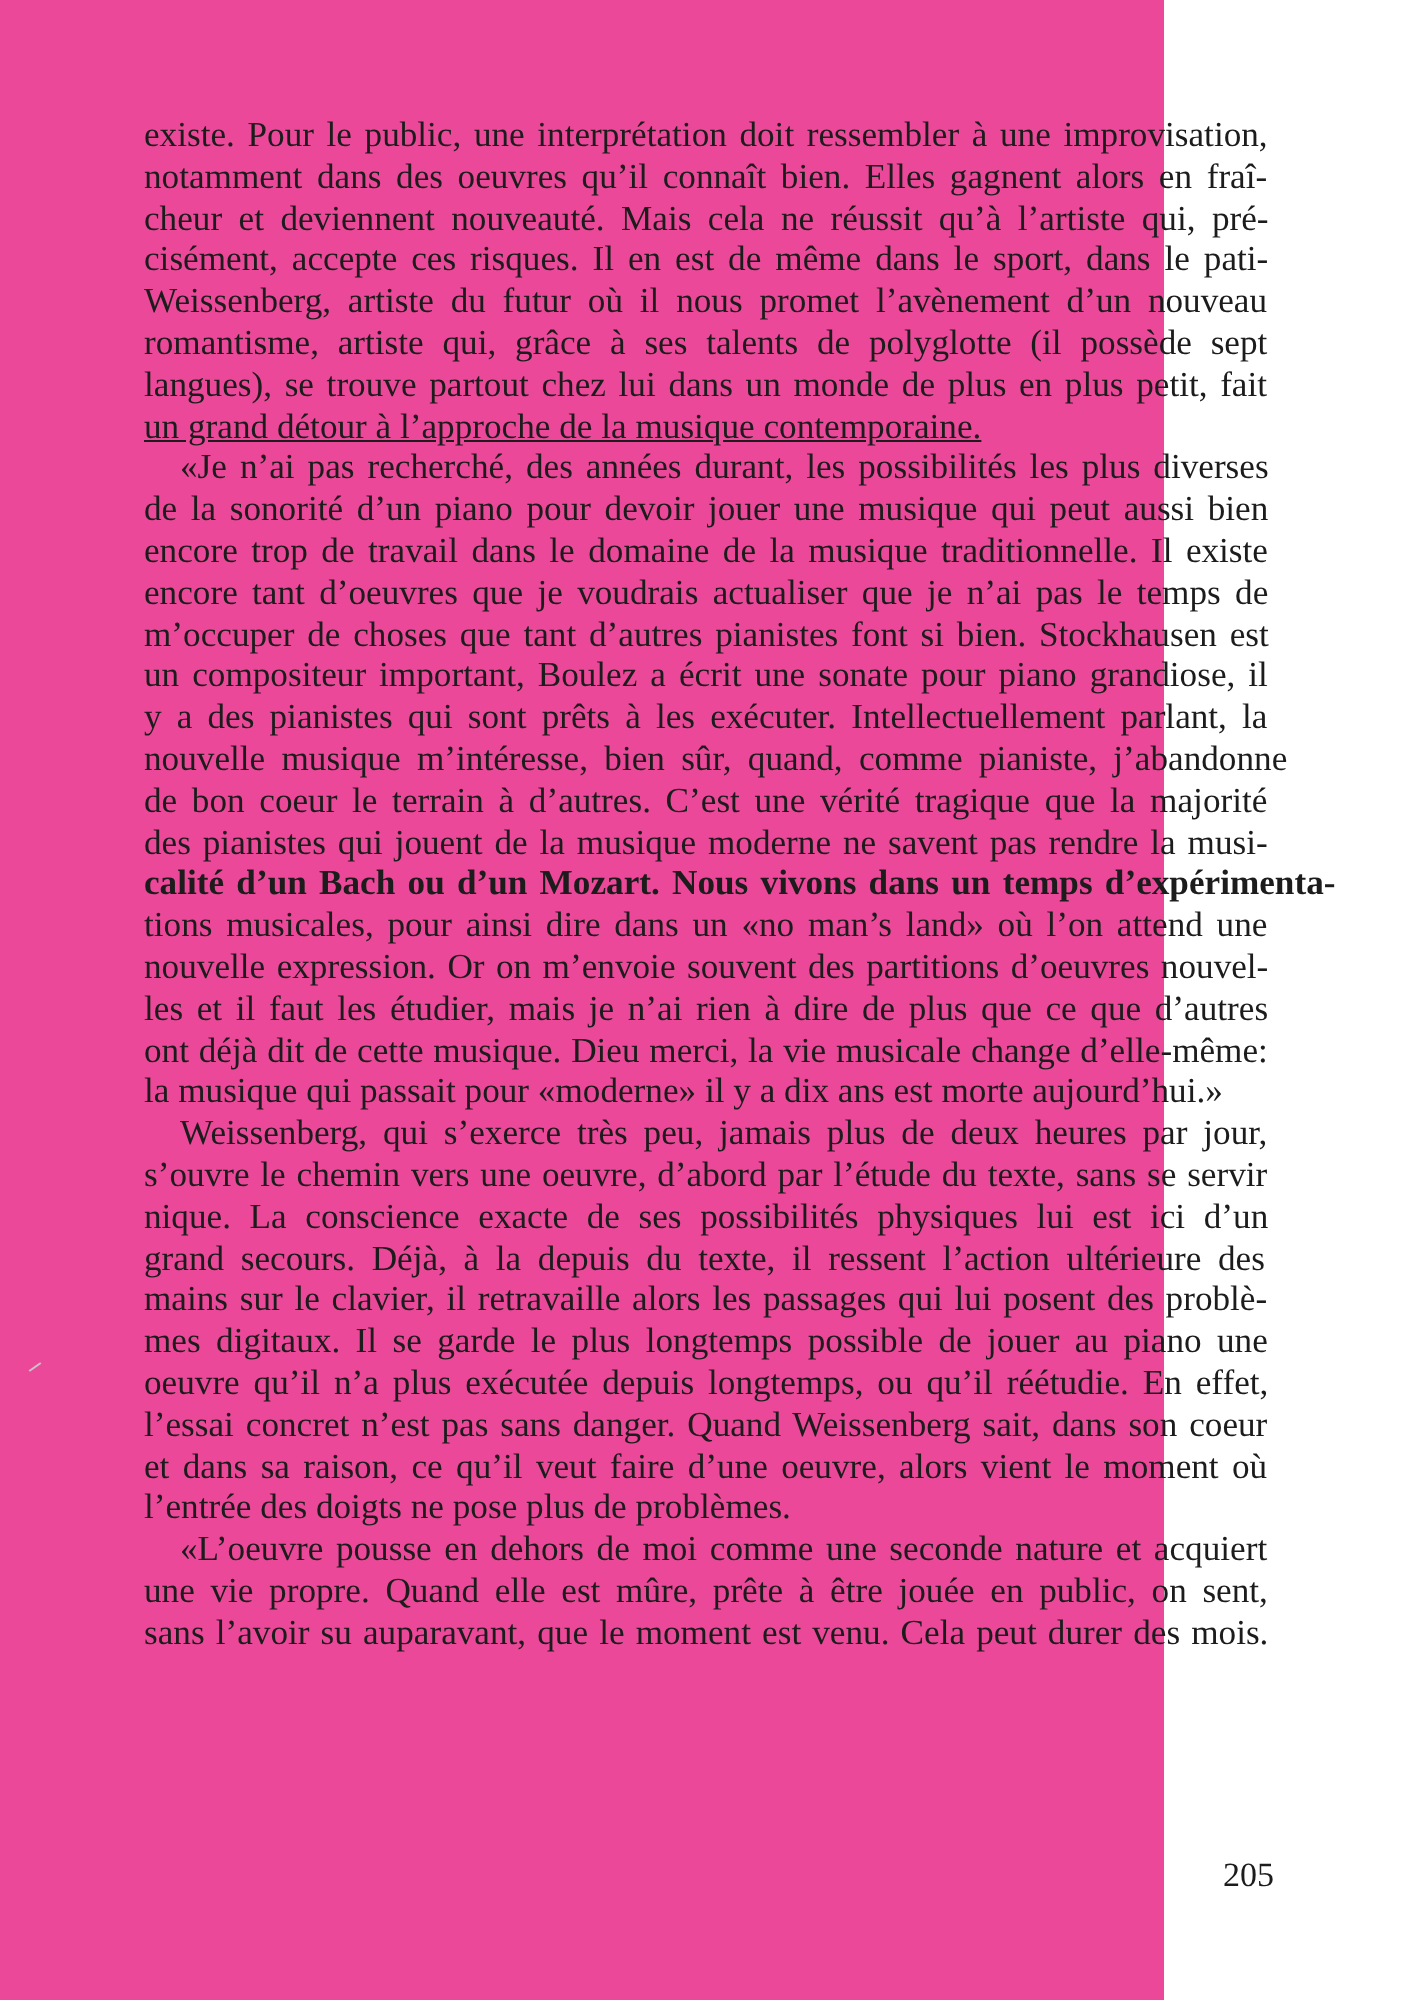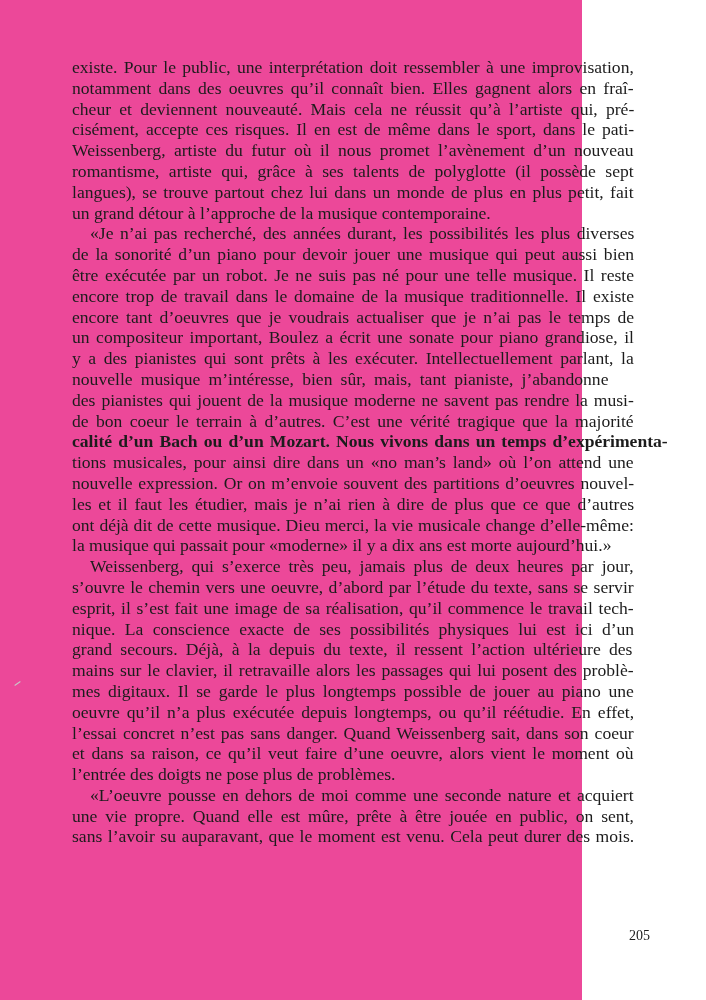--- a/index.html
+++ b/index.html
@@ -13,66 +13,65 @@
     font-family: "Liberation Serif", "DejaVu Serif", serif;
     font-size: 17.6px; line-height: 20.8px; color: #1c1c1c;
   }
   .line {
     display: block; white-space: nowrap; text-align: justify;
     text-align-last: justify; height: 20.8px; overflow: visible;
   }
   .line.last { text-align-last: left; }
   .line.indent { padding-left: 18px; }
   .page-number {
-    position: absolute; left: 576px; top: 928px; width: 74px; text-align: right;
+    position: absolute; left: 563px; top: 928px; width: 74px; text-align: right;
     font-family: "Liberation Serif", "DejaVu Serif", serif;
-    font-size: 14px; color: #1c1c1c;
+    font-size: 17px; color: #1c1c1c;
   }
   .pencil-mark {
     position: absolute; left: 14px; top: 683px; width: 7px; height: 1px;
     background: #c8c8c8; transform: rotate(-35deg);
   }
 </style>
 </head>
 <body>
 
 <div class="page">
   <div class="text" id="body-text">
       <div>
         <span class="line" style="display: block; text-align: left; text-align-last: left; word-spacing: 1.9px;">existe. Pour le public, une interprétation doit ressembler à une improvisation,</span>
         <span class="line" style="display: block; text-align: left; text-align-last: left; word-spacing: 2.90909px;">notamment dans des oeuvres qu’il connaît bien. Elles gagnent alors en fraî-</span>
         <span class="line" style="display: block; text-align: left; text-align-last: left; word-spacing: 3.81818px;">cheur et deviennent nouveauté. Mais cela ne réussit qu’à l’artiste qui, pré-</span>
         <span class="line" style="display: block; text-align: left; text-align-last: left; word-spacing: 2.57143px;">cisément, accepte ces risques. Il en est de même dans le sport, dans le pati-</span>
         <span class="line" style="display: block; text-align: left; text-align-last: left; word-spacing: 4px;">Weissenberg, artiste du futur où il nous promet l’avènement d’un nouveau</span>
         <span class="line" style="display: block; text-align: left; text-align-last: left; word-spacing: 5px;">romantisme, artiste qui, grâce à ses talents de polyglotte (il possède sept</span>
         <span class="line" style="display: block; text-align: left; text-align-last: left; word-spacing: 1.92857px;">langues), se trouve partout chez lui dans un monde de plus en plus petit, fait</span>
-        <span class="line last" style="display: block; text-align: right; text-align-last: left;">un grand détour à l’approche de la musique contemporaine.</span>
+        <span class="line last" style="display: block; text-align: right; text-align-last: left; text-decoration: underline;">un grand détour à l’approche de la musique contemporaine.</span>
       </div>
       <div>
         <span class="line indent" style="display: block; text-align: left; text-align-last: left; word-spacing: 2.09091px;">«Je n’ai pas recherché, des années durant, les possibilités les plus diverses</span>
         <span class="line" style="display: block; text-align: left; text-align-last: left; word-spacing: 2.38462px;">de la sonorité d’un piano pour devoir jouer une musique qui peut aussi bien</span>
-        <span class="line" style="display: block; text-align: left; text-align-last: left; word-spacing: 2.13333px;">être exécutée par un robot. Je ne suis pas né pour une telle musique. Il reste</span>
         <span class="line" style="display: block; text-align: left; text-align-last: left; word-spacing: 2.33333px;">encore trop de travail dans le domaine de la musique traditionnelle. Il existe</span>
         <span class="line" style="display: block; text-align: left; text-align-last: left; word-spacing: 2.76923px;">encore tant d’oeuvres que je voudrais actualiser que je n’ai pas le temps de</span>
+        <span class="line" style="display: block; text-align: left; text-align-last: left; word-spacing: 2px;">m’occuper de choses que tant d’autres pianistes font si bien. Stockhausen est</span>
         <span class="line" style="display: block; text-align: left; text-align-last: left; word-spacing: 2.09091px;">un compositeur important, Boulez a écrit une sonate pour piano grandiose, il</span>
         <span class="line" style="display: block; text-align: left; text-align-last: left; word-spacing: 3.16667px;">y a des pianistes qui sont prêts à les exécuter. Intellectuellement parlant, la</span>
-        <span class="line" style="display: block; text-align: left; text-align-last: left; word-spacing: 3.75px;">nouvelle musique m’intéresse, bien sûr, mais, tant pianiste, j’abandonne</span>
+        <span class="line" style="display: block; text-align: left; text-align-last: left; word-spacing: 3.75px;">nouvelle musique m’intéresse, bien sûr, quand, comme pianiste, j’abandonne</span>
+        <span class="line" style="display: block; text-align: left; text-align-last: left; word-spacing: 2.92308px;">de bon coeur le terrain à d’autres. C’est une vérité tragique que la majorité</span>
         <span class="line" style="display: block; text-align: left; text-align-last: left; word-spacing: 1.53846px;">des pianistes qui jouent de la musique moderne ne savent pas rendre la musi-</span>
-        <span class="line" style="display: block; text-align: left; text-align-last: left; word-spacing: 2.92308px;">de bon coeur le terrain à d’autres. C’est une vérité tragique que la majorité</span>
         <span class="line" style="display: block; text-align: left; text-align-last: left; word-spacing: 1.72727px; font-weight: bold;">calité d’un Bach ou d’un Mozart. Nous vivons dans un temps d’expérimenta-</span>
         <span class="line" style="display: block; text-align: left; text-align-last: left; word-spacing: 2.46154px;">tions musicales, pour ainsi dire dans un «no man’s land» où l’on attend une</span>
         <span class="line" style="display: block; text-align: left; text-align-last: left; word-spacing: 1.33333px;">nouvelle expression. Or on m’envoie souvent des partitions d’oeuvres nouvel-</span>
         <span class="line" style="display: block; text-align: left; text-align-last: left; word-spacing: 2.41176px;">les et il faut les étudier, mais je n’ai rien à dire de plus que ce que d’autres</span>
         <span class="line" style="display: block; text-align: left; text-align-last: left; word-spacing: 0.5px;">ont déjà dit de cette musique. Dieu merci, la vie musicale change d’elle-même:</span>
         <span class="line last" style="display: block; text-align: left; text-align-last: left;">la musique qui passait pour «moderne» il y a dix ans est morte aujourd’hui.»</span>
       </div>
       <div>
         <span class="line indent" style="display: block; text-align: left; text-align-last: left; word-spacing: 3.54545px;">Weissenberg, qui s’exerce très peu, jamais plus de deux heures par jour,</span>
         <span class="line" style="display: block; text-align: left; text-align-last: left; word-spacing: 1px;">s’ouvre le chemin vers une oeuvre, d’abord par l’étude du texte, sans se servir</span>
-        <span class="line" style="display: block; text-align: left; text-align-last: left; word-spacing: 1.23077px;">esprit, il s’est fait une image de sa réalisation, qu’il commence le travail tech-</span>
         <span class="line" style="display: block; text-align: left; text-align-last: left; word-spacing: 4.90909px;">nique. La conscience exacte de ses possibilités physiques lui est ici d’un</span>
         <span class="line" style="display: block; text-align: left; text-align-last: left; word-spacing: 3.91667px;">grand secours. Déjà, à la depuis du texte, il ressent l’action ultérieure des</span>
         <span class="line" style="display: block; text-align: left; text-align-last: left; word-spacing: 1.46154px;">mains sur le clavier, il retravaille alors les passages qui lui posent des problè-</span>
         <span class="line" style="display: block; text-align: left; text-align-last: left; word-spacing: 3.30769px;">mes digitaux. Il se garde le plus longtemps possible de jouer au piano une</span>
         <span class="line" style="display: block; text-align: left; text-align-last: left; word-spacing: 2.54545px;">oeuvre qu’il n’a plus exécutée depuis longtemps, ou qu’il réétudie. En effet,</span>
         <span class="line" style="display: block; text-align: left; text-align-last: left; word-spacing: 1.54545px;">l’essai concret n’est pas sans danger. Quand Weissenberg sait, dans son coeur</span>
         <span class="line" style="display: block; text-align: left; text-align-last: left; word-spacing: 2.28571px;">et dans sa raison, ce qu’il veut faire d’une oeuvre, alors vient le moment où</span>
         <span class="line last" style="display: block; text-align: left; text-align-last: left;">l’entrée des doigts ne pose plus de problèmes.</span>
       </div>
       <div>

